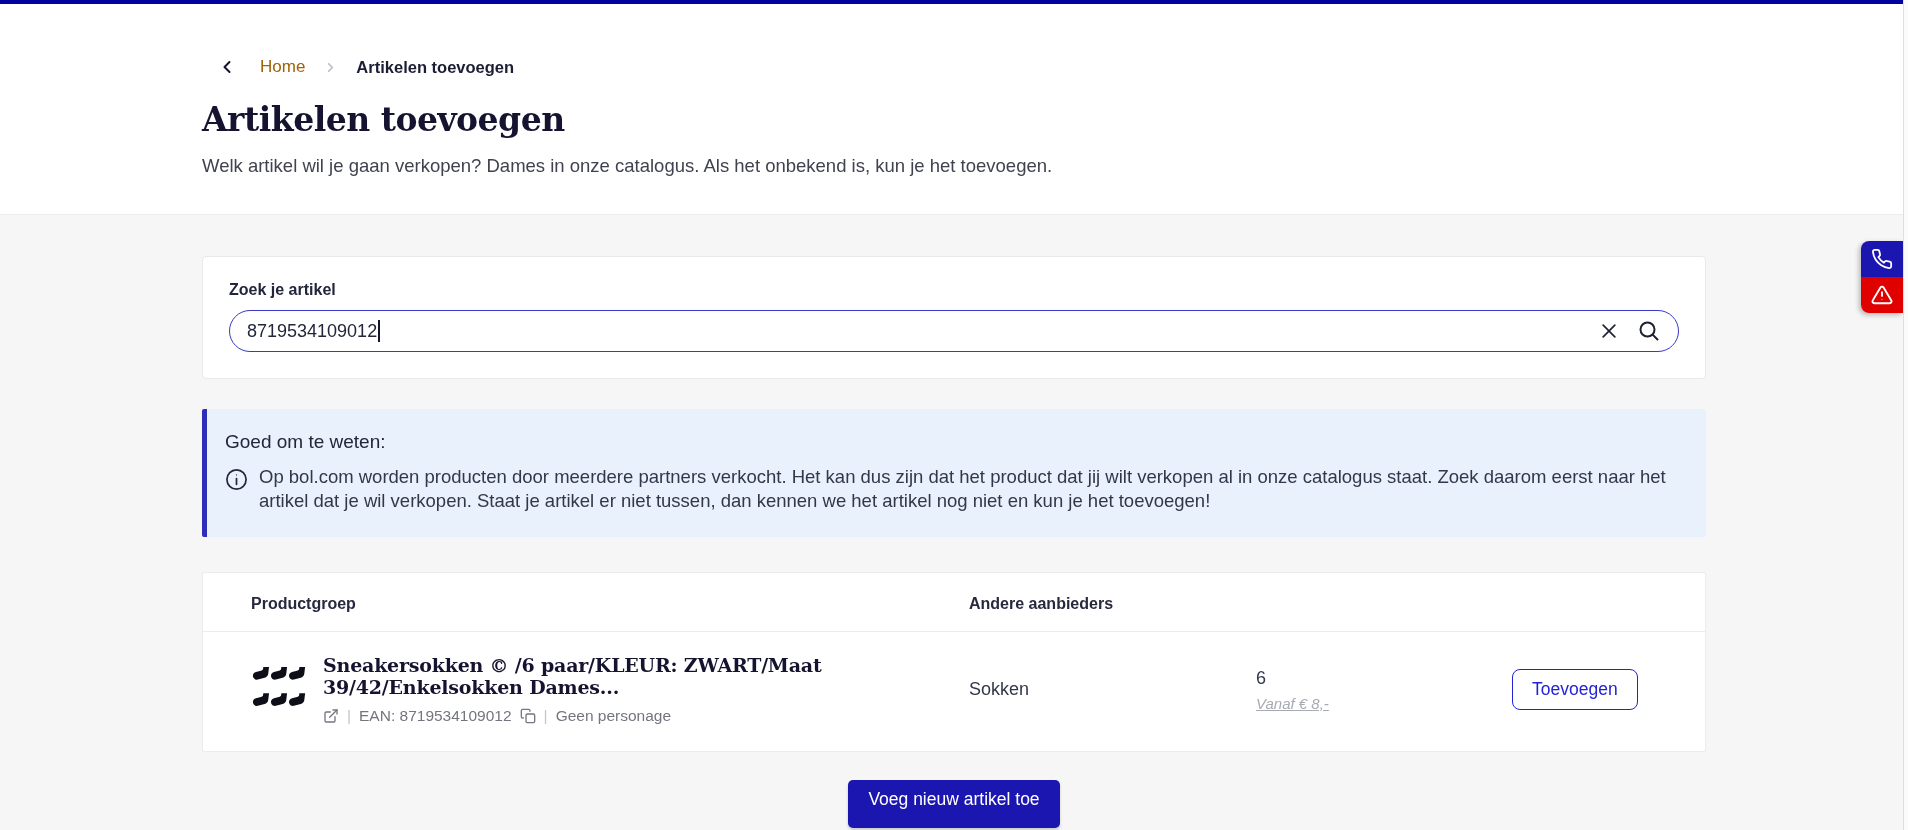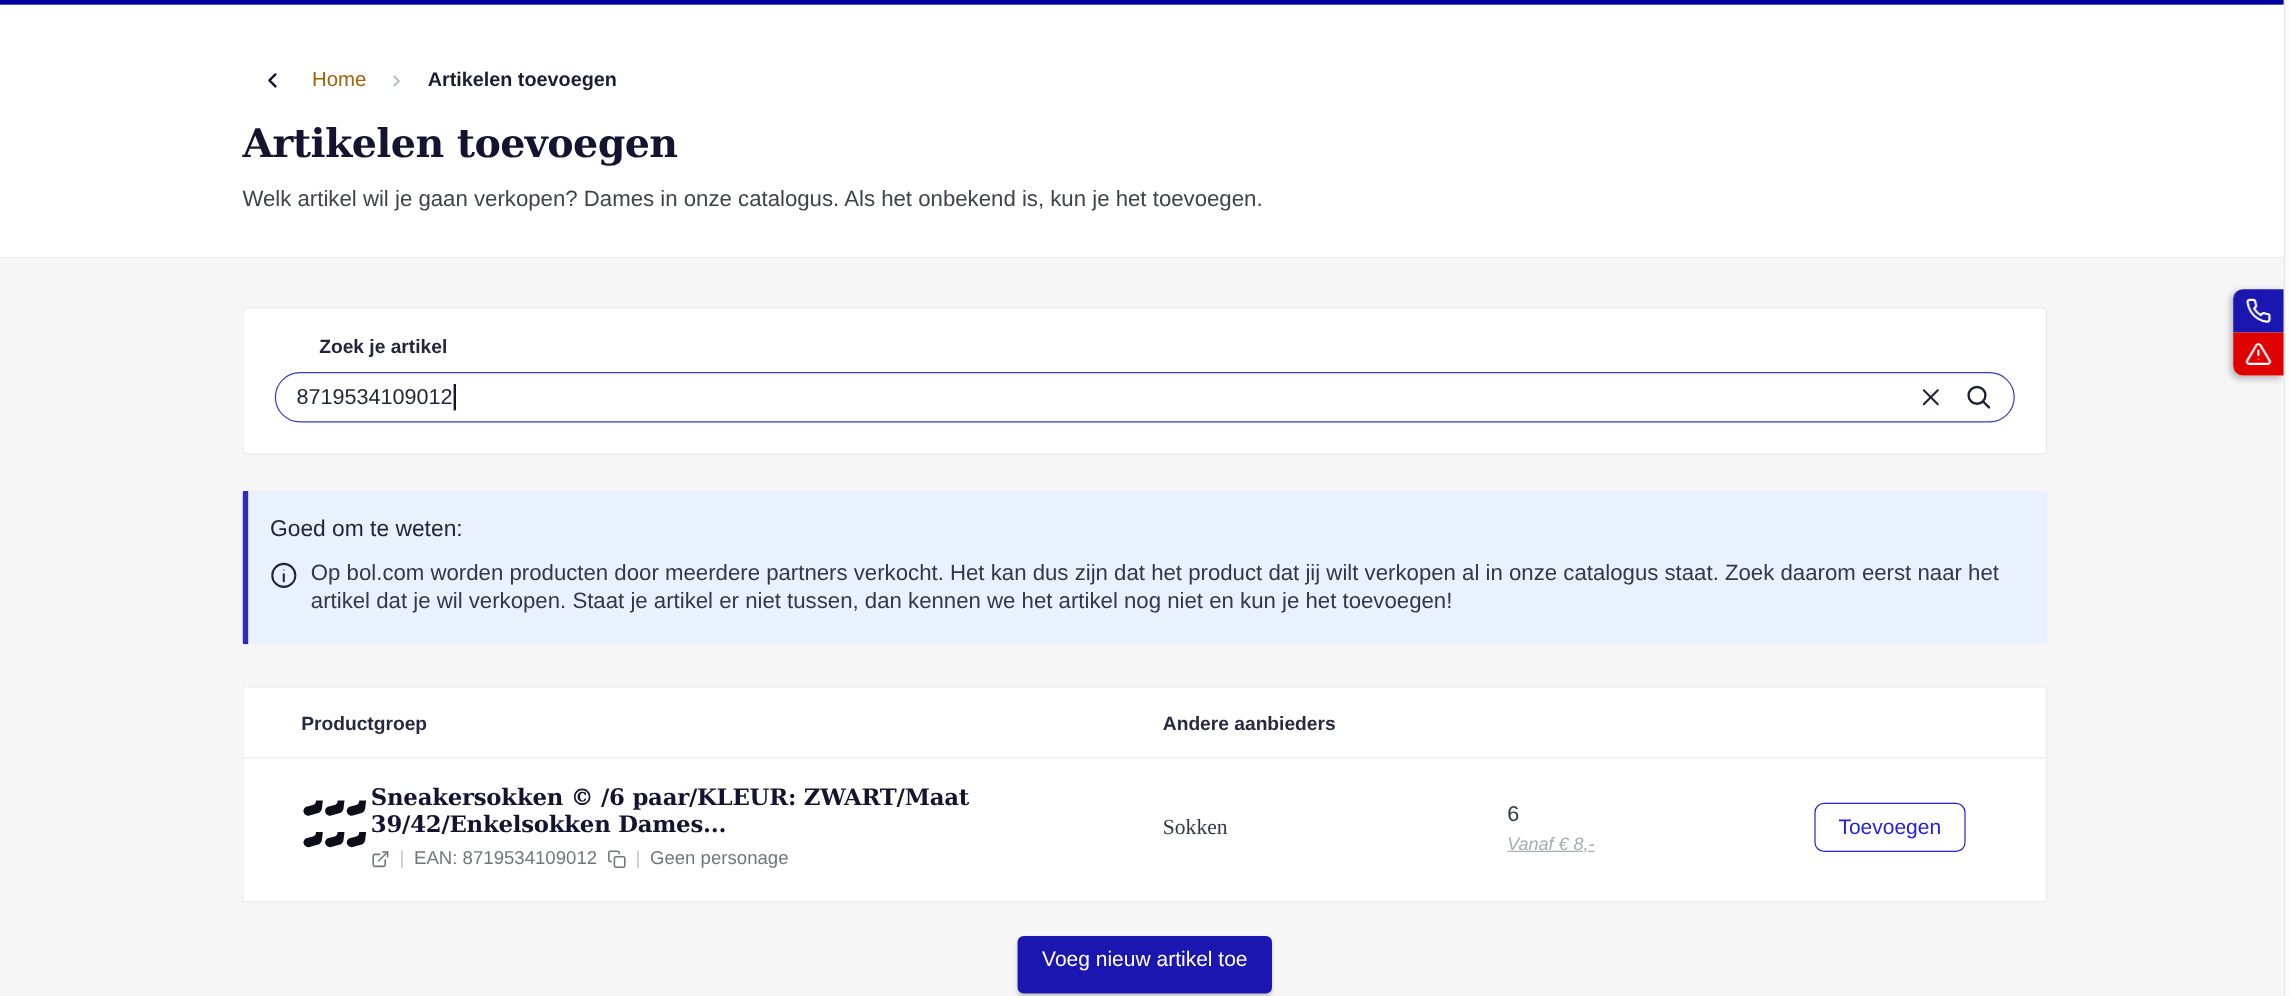--- a/index.html
+++ b/index.html
@@ -32,21 +32,21 @@
   .page-intro { font-size: 18.5px; color: #40424f; margin-top: 16px; }
 
   
   .search-card {
     background: #ffffff;
     border: 1px solid #e9e9eb;
     border-radius: 4px;
     margin-top: 41px;
     padding: 24px 26px 26px 26px;
   }
-  .search-label { font-size: 16px; font-weight: bold; color: #23263a; margin-bottom: 11px; margin-left: 37px; }
+  .search-label { font-size: 16px; font-weight: bold; color: #23263a; margin-bottom: 11px; }
   .search-input {
     position: relative;
     height: 42px;
     border: 1px solid #3a3ac8;
     border-radius: 21px;
     background: #fff;
     display: flex;
     align-items: center;
     padding: 0 14px 0 17px;
     cursor: text;
@@ -77,33 +77,33 @@
     padding: 22px 86px 18px 48px;
     border-bottom: 1px solid #ececee;
   }
   .t-head .th { font-size: 16px; font-weight: bold; color: #272a3e; }
   .t-row {
     display: grid;
     grid-template-columns: 718px 287px 256px auto;
     align-items: center;
     padding: 22px 86px 26px 48px;
   }
-  .cell-artikel { display: flex; align-items: center; }
+  .cell-artikel { display: flex; align-items: center; gap: 14px; }
   .product-img { width: 58px; height: 54px; flex: 0 0 auto; }
   .product-title {
     font-family: "DejaVu Serif", serif;
     font-weight: bold;
     font-size: 19px;
     letter-spacing: -0.2px;
     color: #15132f;
     margin-bottom: 9px;
   }
   .product-meta { display: flex; align-items: center; gap: 8px; font-size: 15.5px; color: #73767f; }
   .meta-sep { color: #c3c5cb; }
-  .cell-group { font-size: 18px; color: #33374a; font-family: Liberation Serif, serif; }
+  .cell-group { font-size: 18px; color: #33374a; }
   .offer-count { font-size: 18px; color: #33374a; margin-bottom: 6px; }
   .offer-from { font-size: 15px; font-style: italic; color: #a9abb4; text-decoration: underline; }
   .add-offer-btn {
     justify-self: end;
     background: #ffffff;
     border: 1px solid #2222d6;
     color: #2222d6;
     font-family: "Liberation Sans", sans-serif;
     font-size: 17.5px;
     border-radius: 8px;

